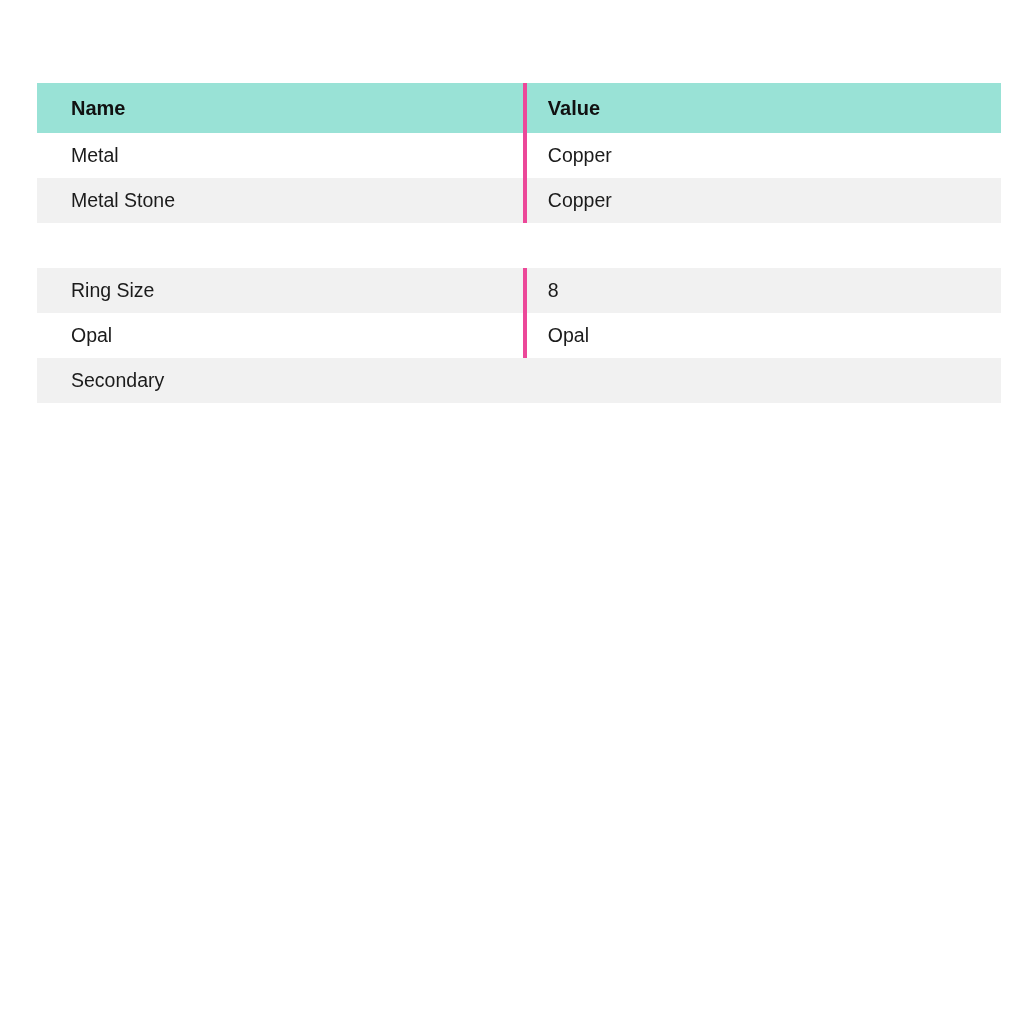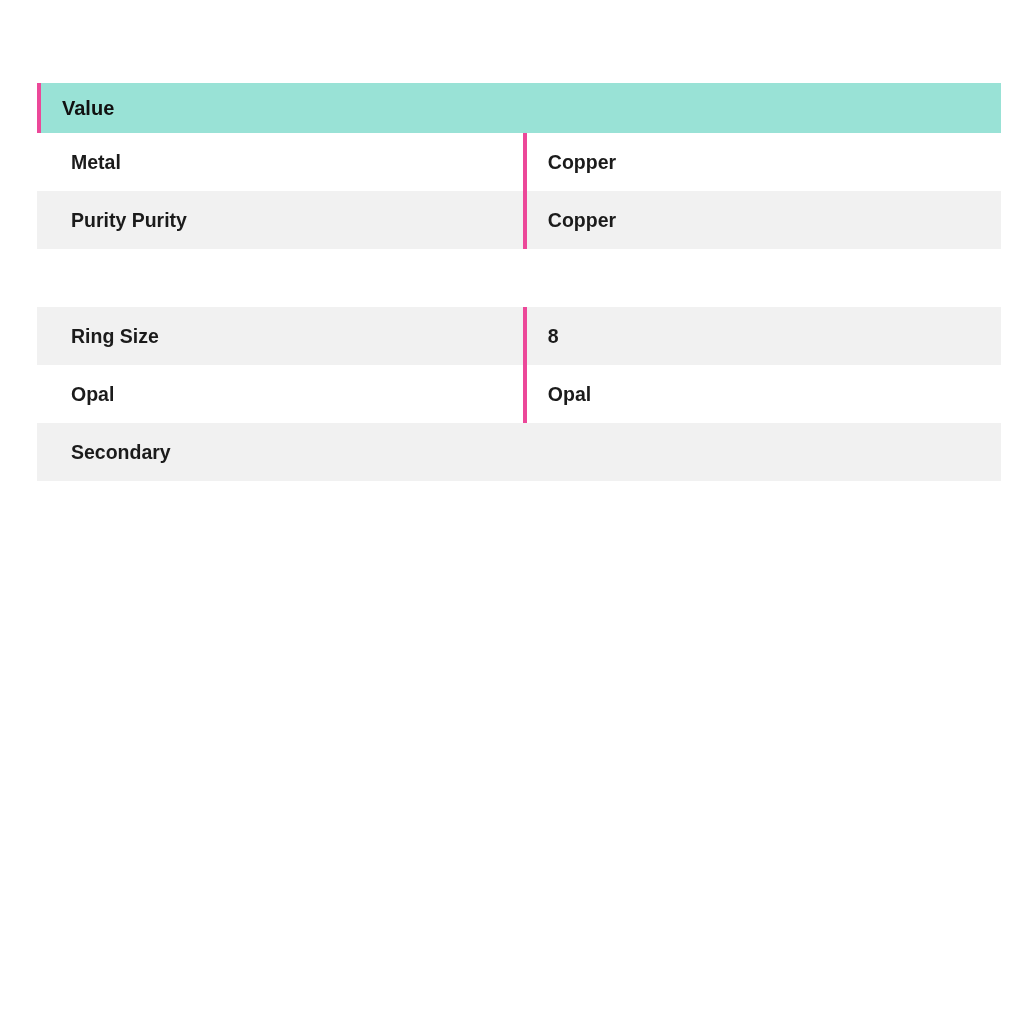--- a/index.html
+++ b/index.html
@@ -40,47 +40,47 @@
     padding-left: 21px;
     border-left: 4px solid #ec4899;
   }
   .header-row .cell {
     font-size: 20px;
     font-weight: 600;
     color: #111111;
   }
   .body-rows .row {
     display: flex;
-    height: 58px;
+    height: 45px;
     font-size: 19.5px;
     background: #ffffff;
-    font-weight: bold;
   }
   .body-rows .row:nth-child(even) {
     background: #f1f1f1;
   }
 </style>
 </head>
 <body>
 
 <div class="attr-table">
 
   <div class="header-row">
+    <div class="cell col-name">Name</div>
     <div class="cell col-value">Value</div>
   </div>
 
   <div class="body-rows">
 
     <div class="row">
       <div class="cell col-name">Metal</div>
       <div class="cell col-value">Copper</div>
     </div>
 
     <div class="row">
-      <div class="cell col-name">Purity Purity</div>
+      <div class="cell col-name">Metal Stone</div>
       <div class="cell col-value">Copper</div>
     </div>
 
     <div class="row">
     </div>
 
 
     <div class="row">
       <div class="cell col-name">Ring Size</div>
       <div class="cell col-value">8</div>

